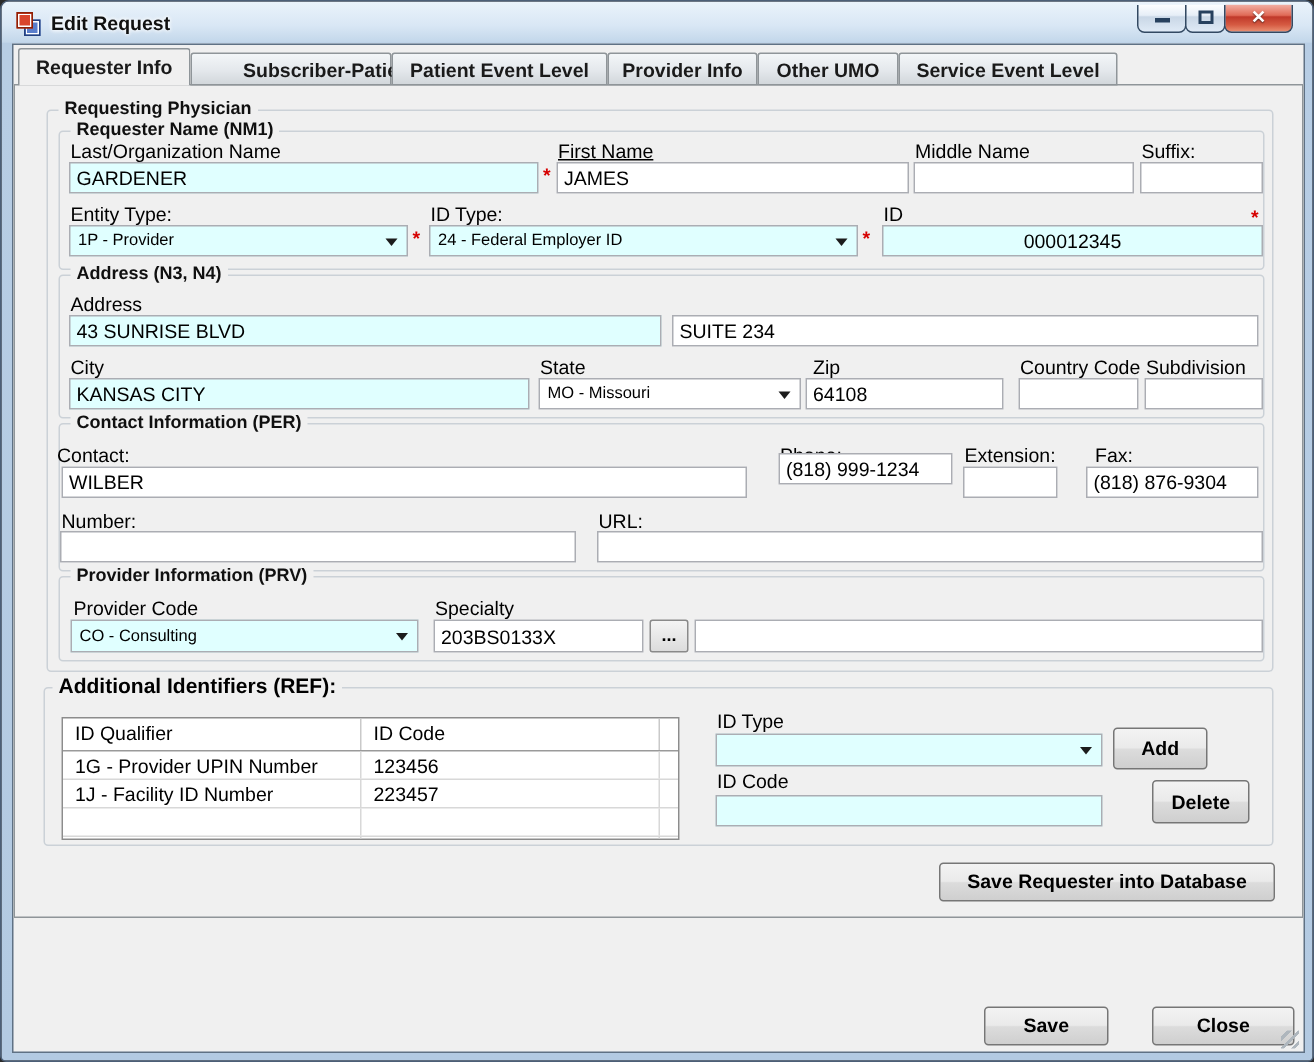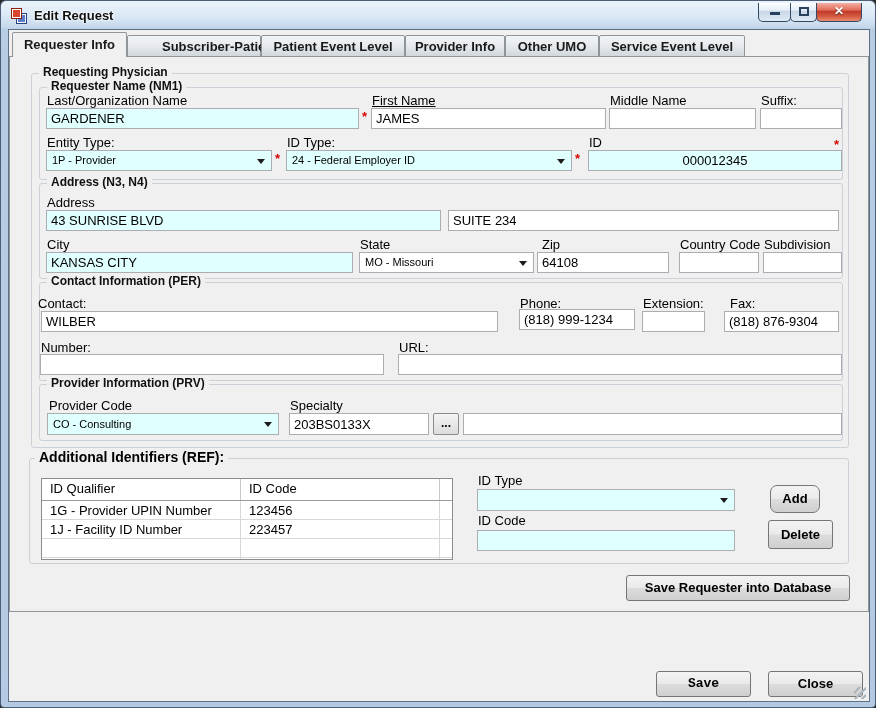--- a/index.html
+++ b/index.html
@@ -144,21 +144,21 @@
   <input class="inp" style="left: 678px; top: 251px; width: 80px;" value="">
   <div class="lbl" style="left:763px; top:236px;">Subdivision</div>
   <input class="inp" style="left: 762px; top: 251px; width: 79px;" value="">
 
   <div class="group" style="left:38px; top:281px; width:804px; height:99px;">
     <span class="gtitle">Contact Information (PER)</span>
   </div>
   <div class="lbl" style="left:37px; top:295px;">Contact:</div>
   <input class="inp" style="left: 40px; top: 310px; width: 457px;" value="WILBER">
   <div class="lbl" style="left:519px; top:295px;">Phone:</div>
-  <input class="inp" style="left: 518px; top: 308px; width: 116px;" value="(818) 999-1234">
+  <input class="inp" style="left: 518px; top: 301px; width: 116px;" value="(818) 999-1234">
   <div class="lbl" style="left:642px; top:295px;">Extension:</div>
   <input class="inp" style="left: 641px; top: 310px; width: 63px;" value="">
   <div class="lbl" style="left:729px; top:295px;">Fax:</div>
   <input class="inp" style="left: 723px; top: 310px; width: 115px;" value="(818) 876-9304">
   <div class="lbl" style="left:40px; top:339px;">Number:</div>
   <input class="inp" style="left: 39px; top: 353px; width: 344px;" value="">
   <div class="lbl" style="left:398px; top:339px;">URL:</div>
   <input class="inp" style="left: 397px; top: 353px; width: 444px;" value="">
 
   <div class="group" style="left:38px; top:383px; width:804px; height:57px;">
@@ -206,21 +206,21 @@
   </div>
 
   <div class="lbl" style="left:477px; top:472px;">ID Type</div>
   <div class="combo hl" style="left:476px; top:488px; width:258px; height:22px; line-height:20px;">
     <span></span>
     <span class="combo-arrow"></span>
   </div>
   <div class="lbl" style="left:477px; top:512px;">ID Code</div>
   <input class="inp hl" style="left: 476px; top: 529px; width: 258px;" value="">
 
-  <div class="pushbtn" style="left:769px; top:484px; width:50px; height:28px; line-height:26px;border-radius:7px;">Add</div>
+  <div class="pushbtn" style="left:741px; top:484px; width:63px; height:28px; line-height:26px;">Add</div>
   <div class="pushbtn" style="left:767px; top:519px; width:65px; height:29px; line-height:27px;">Delete</div>
   <div class="pushbtn" style="left:625px; top:574px; width:224px; height:26px; line-height:24px;">Save Requester into Database</div>
 
-  <div class="pushbtn" style="left:655px; top:670px; width:95px; height:26px; line-height:24px;font-family:Liberation Mono, monospace;">Save</div>
+  <div class="pushbtn" style="left:655px; top:670px; width:83px; height:26px; line-height:24px;">Save</div>
   <div class="pushbtn" style="left:767px; top:670px; width:95px; height:26px; line-height:24px;">Close</div>
 
   <div class="resize-grip"></div>
 </div>
 
 </body></html>

